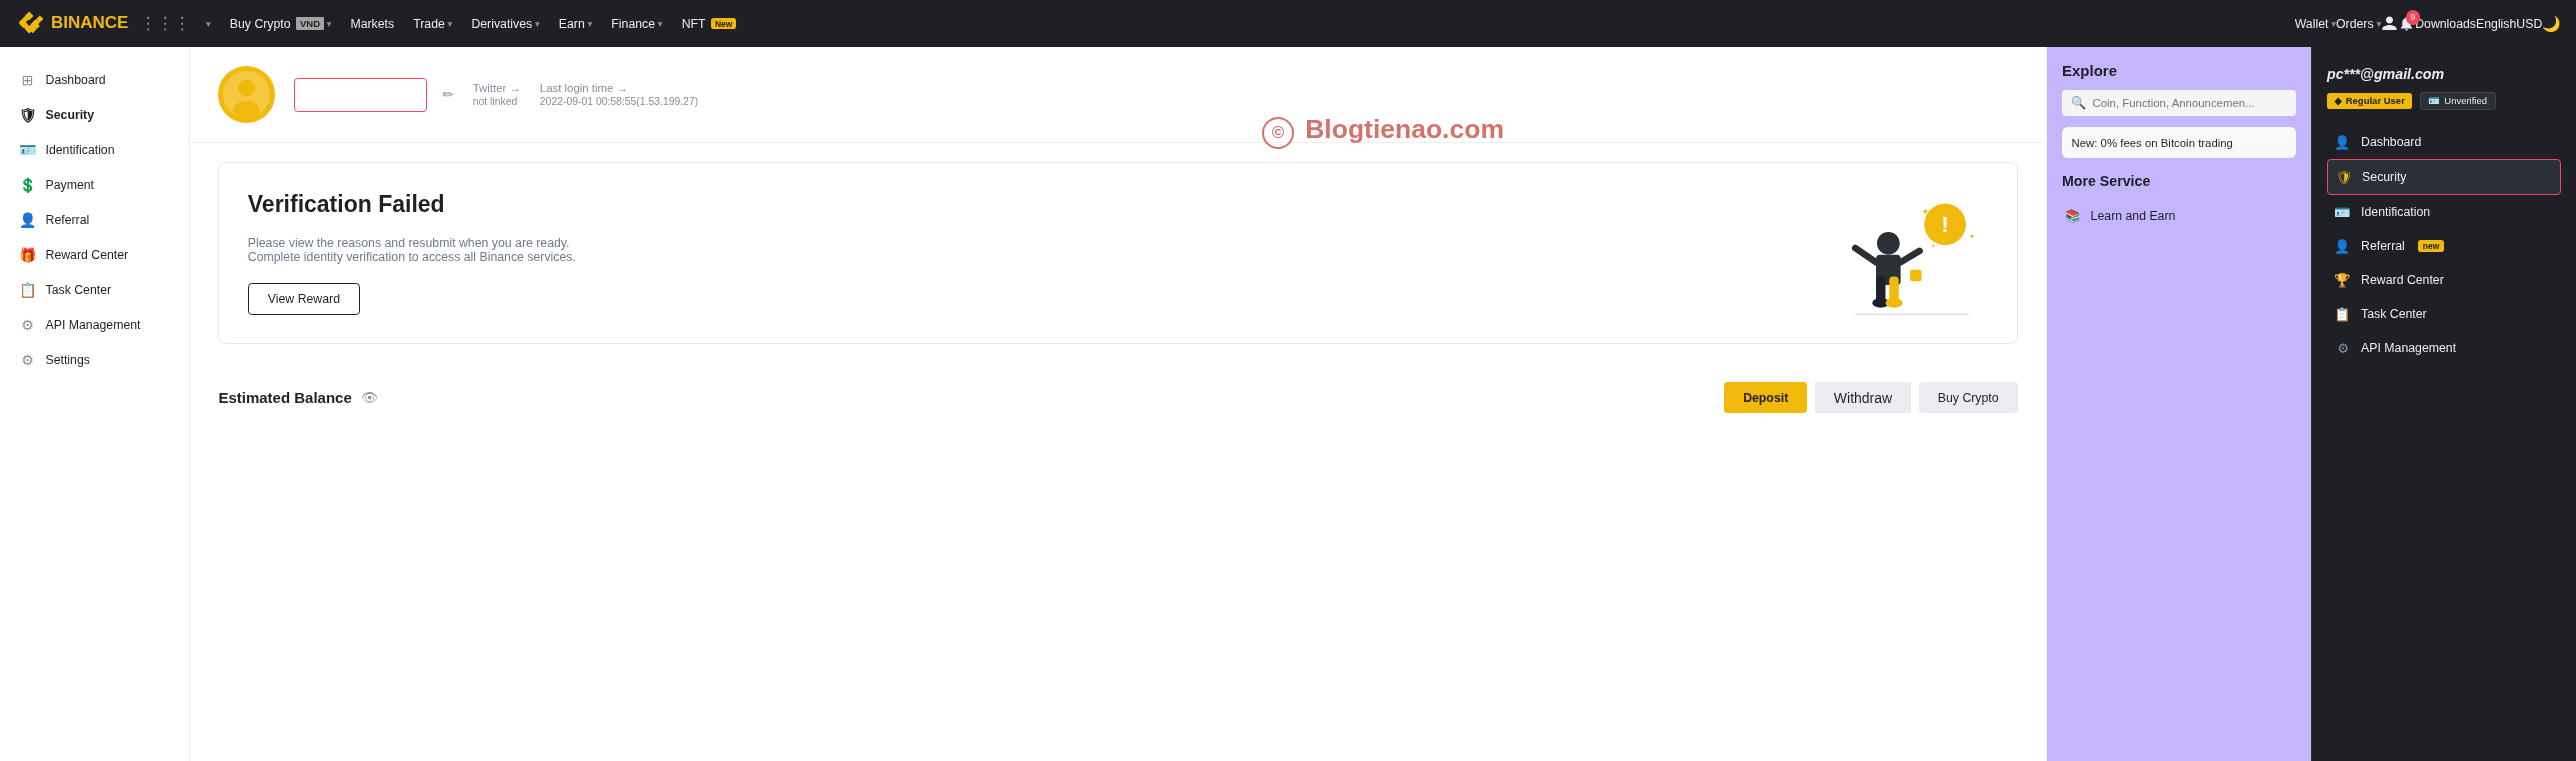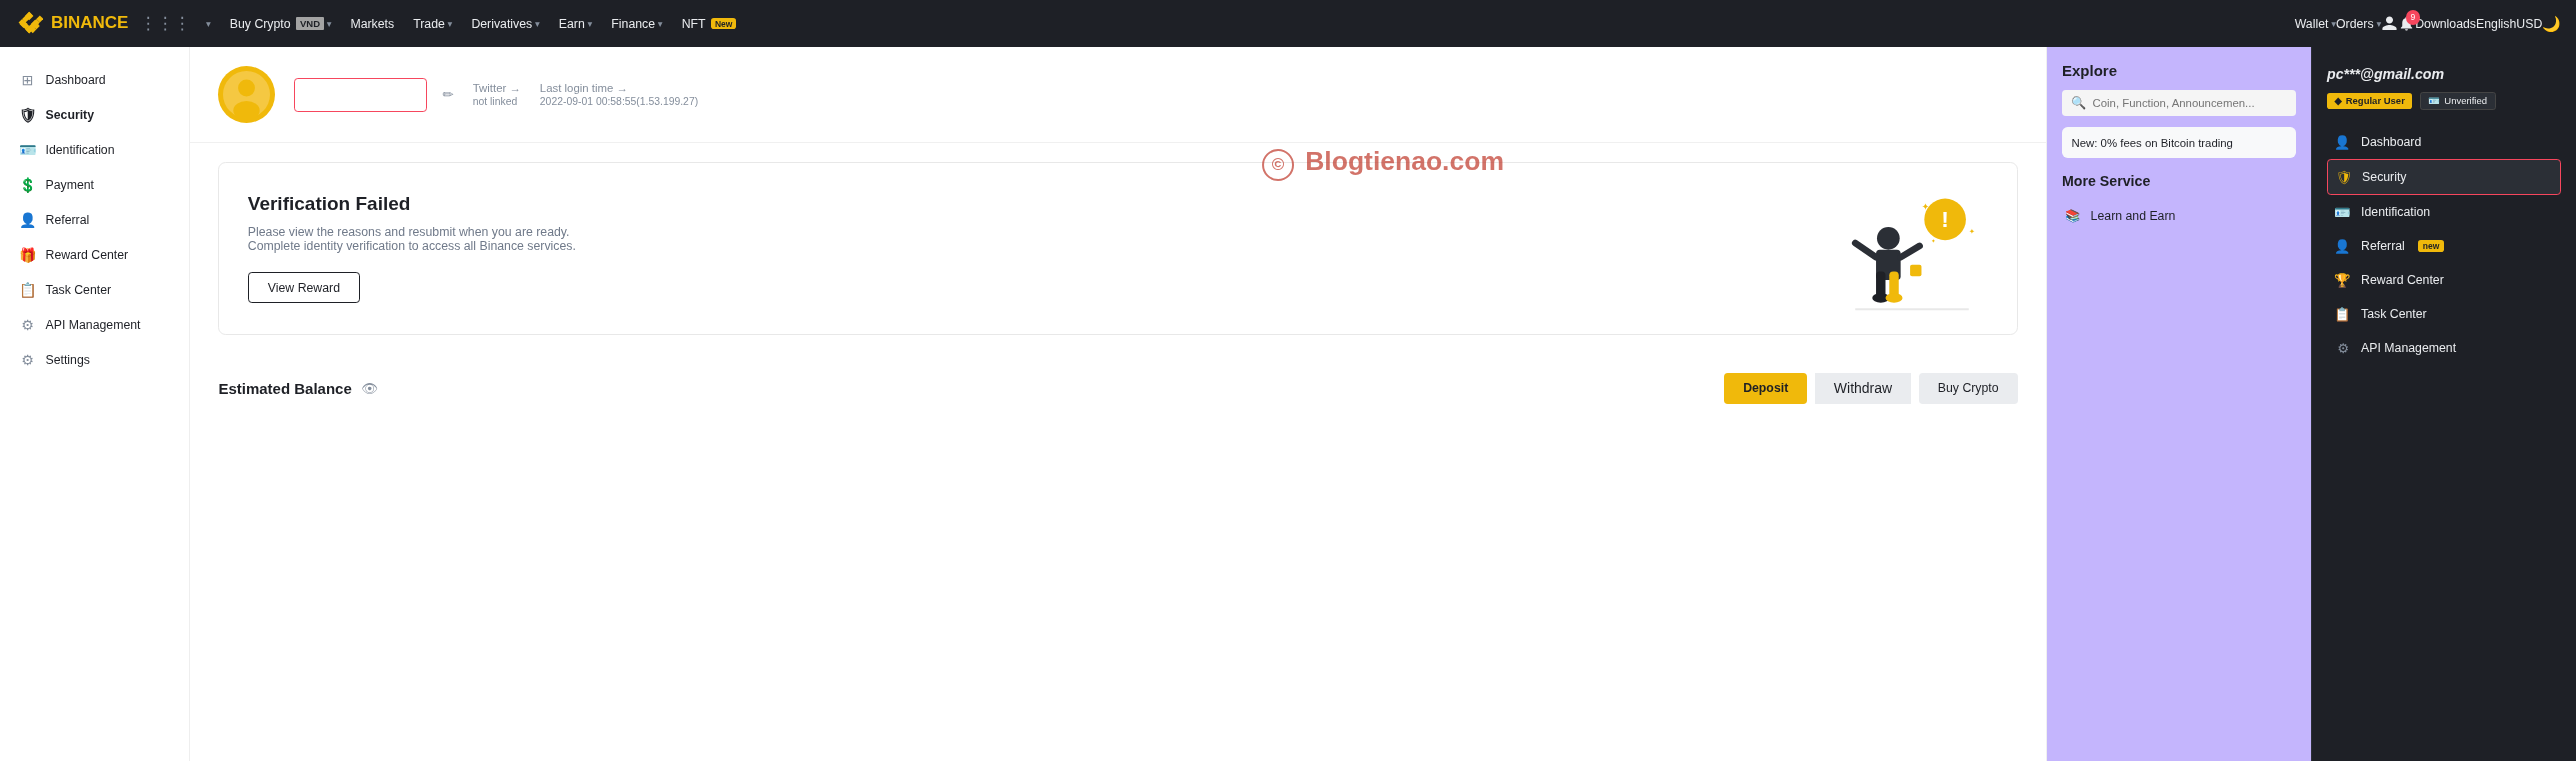--- a/index.html
+++ b/index.html
@@ -132,35 +132,35 @@
     .login-time span { color: #848e9c; }
     .watermark {
       position: absolute;
       left: 50%;
       transform: translateX(-50%);
       color: #c0392b;
       font-size: 26.5px;
       font-weight: 700;
       opacity: 0.7;
       pointer-events: none;
-      top: 99px;
+      top: 67px;
     }
 
     
     .verification-section {
       margin: 19px 28.4px;
       background: #fff;
       border: 0.9px solid #e8e8e8;
       border-radius: 7.6px;
       padding: 28.4px;
       display: flex;
       align-items: center;
       justify-content: space-between;
     }
-    .verification-left h2 { font-size: 19px; font-weight: 700; color: #1e2026; margin-bottom: 10px; }
+    .verification-left h2 { font-size: 23px; font-weight: 700; color: #1e2026; margin-bottom: 18px; }
     .verification-left p { color: #707a8a; font-size: 12.3px; margin-bottom: 19px; max-width: 379px; }
     .view-details-btn {
       border: 0.9px solid #1e2026;
       background: white;
       color: #1e2026;
       padding: 7.6px 19px;
       border-radius: 3.8px;
       font-size: 12.3px;
       cursor: pointer;
       font-weight: 500;

